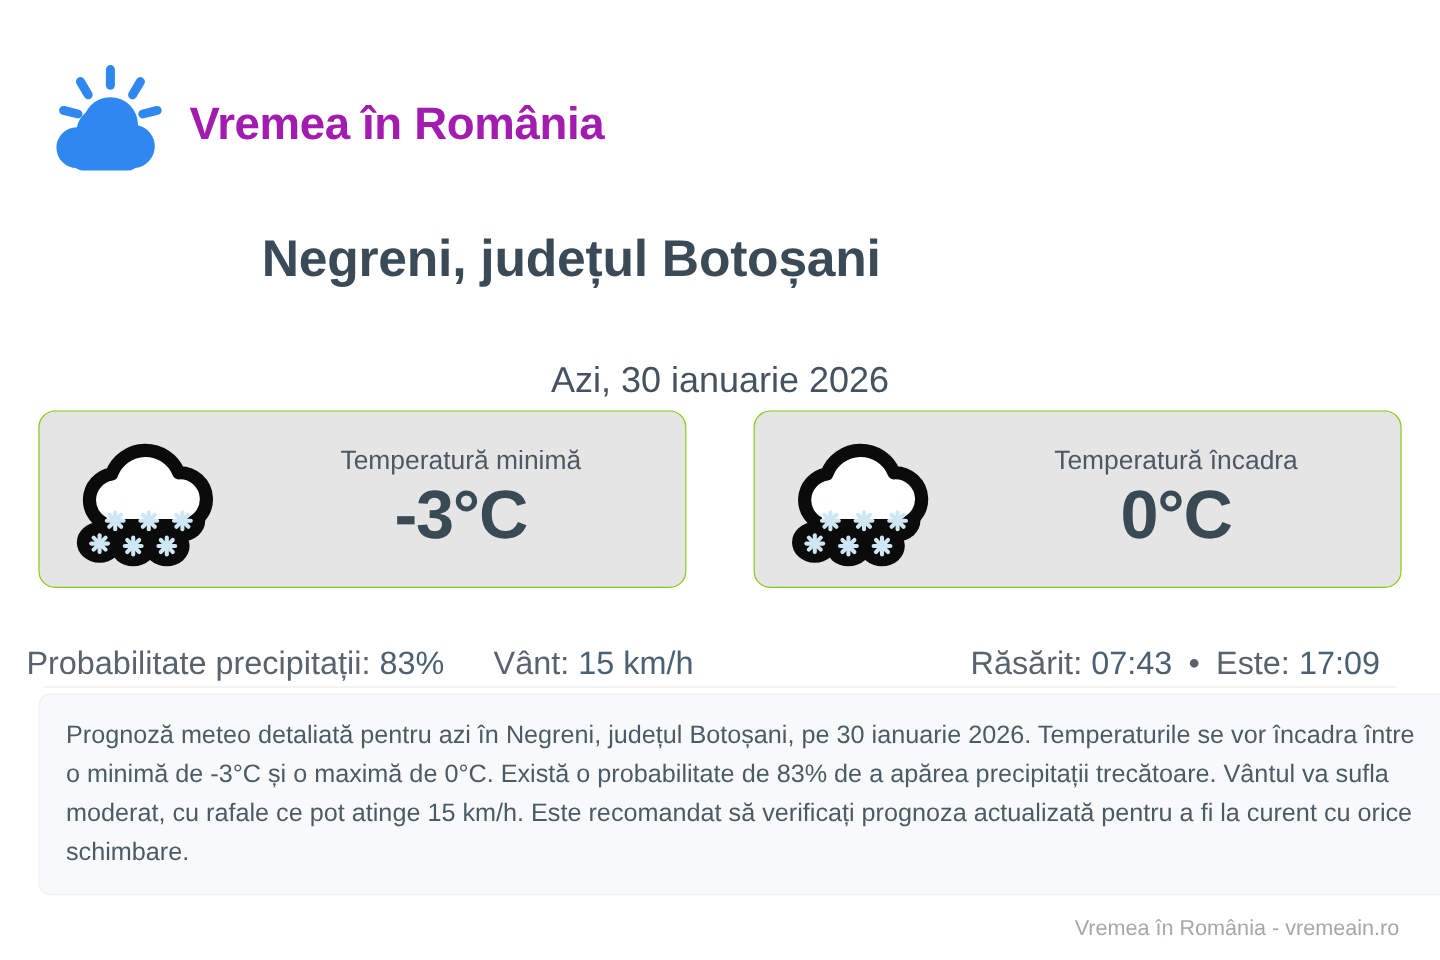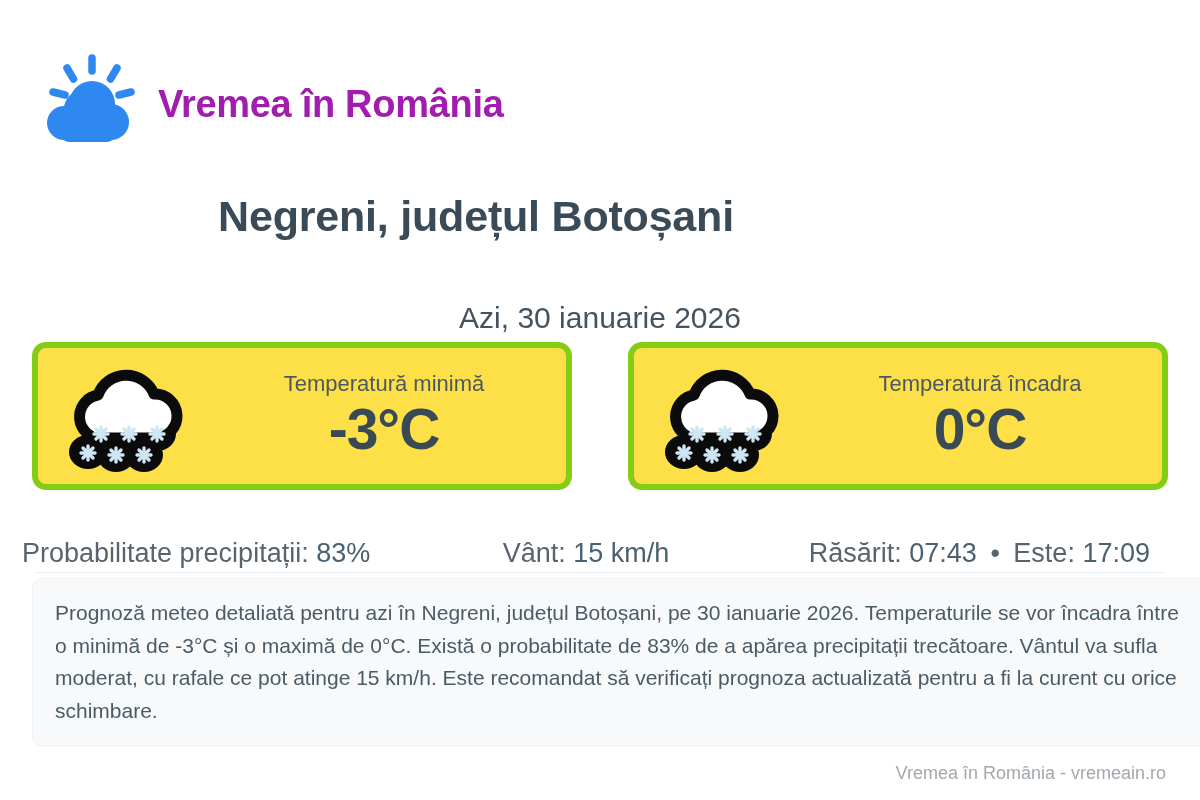--- a/index.html
+++ b/index.html
@@ -73,22 +73,22 @@
     position: absolute;
     left: 32px;
     top: 342px;
     width: 1136px;
     display: flex;
     gap: 56px;
   }
   .temp-card {
     flex: 1 1 0;
     height: 148px;
-    background: #fde047;
-    border: 6px solid #84cc16;
+    background: #e5e5e5;
+    border: 1px solid #84cc16;
     border-radius: 14px;
     display: flex;
     align-items: center;
     padding: 0 2px 0 26px;
     gap: 16px;
   }
   .temp-icon {
     width: 124px;
     height: 112px;
     flex: 0 0 124px;
@@ -121,21 +121,21 @@
     top: 538px;
     width: 1128px;
     display: flex;
     align-items: baseline;
     font-size: 27px;
     color: #59636d;
     gap: 40px;
   }
   .info-cell { flex: 1 1 0; }
   .info-cell.left   { text-align: left; }
-  .info-cell.center { text-align: center; }
+  .info-cell.center { }
   .info-cell.right  { text-align: right; }
   .info-val { color: #4b6070; }
   .dot-sep { padding: 0 6px; color: #59636d; }
 
   .divider {
     position: absolute;
     left: 36px;
     top: 572px;
     width: 1128px;
     height: 1px;

